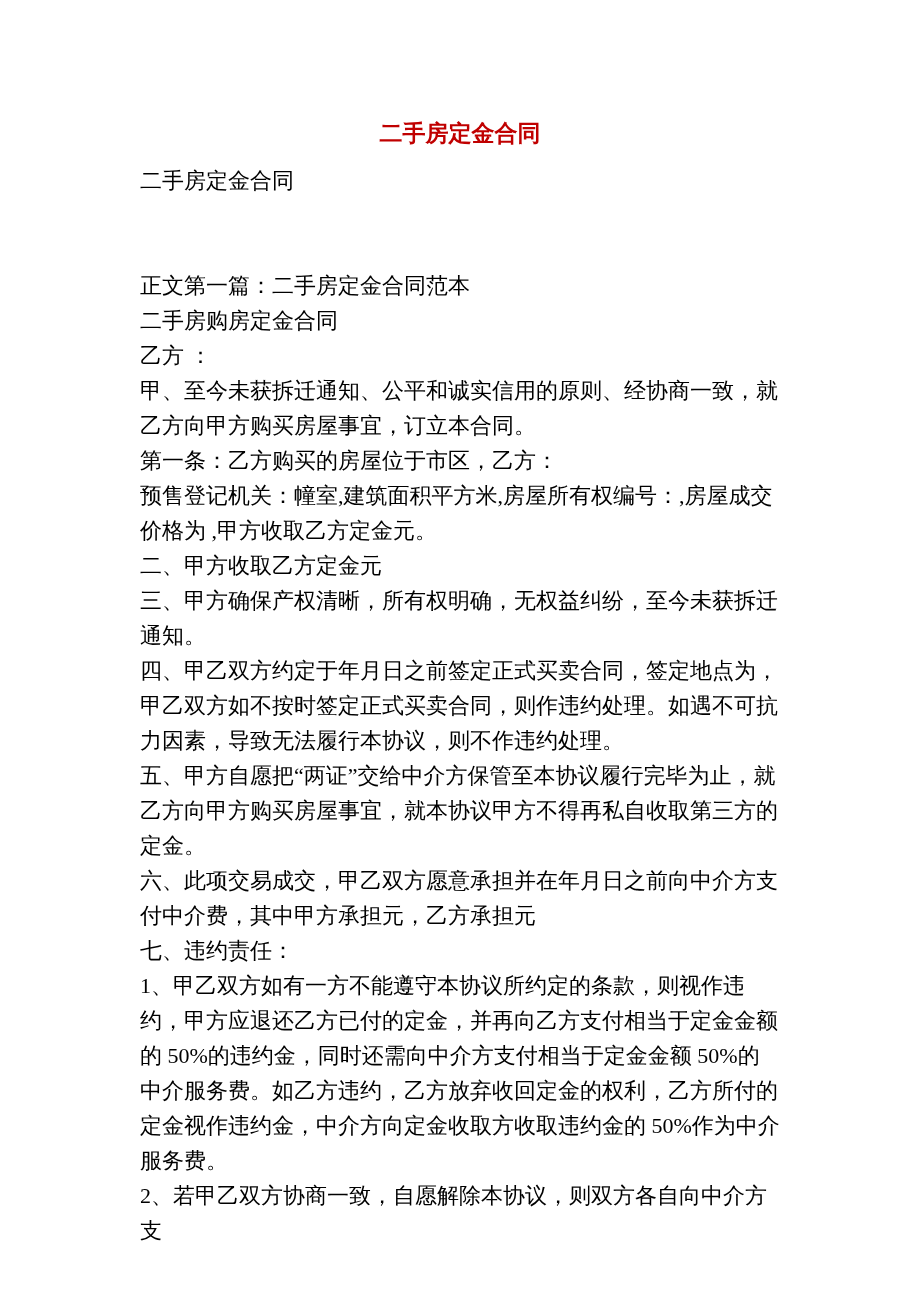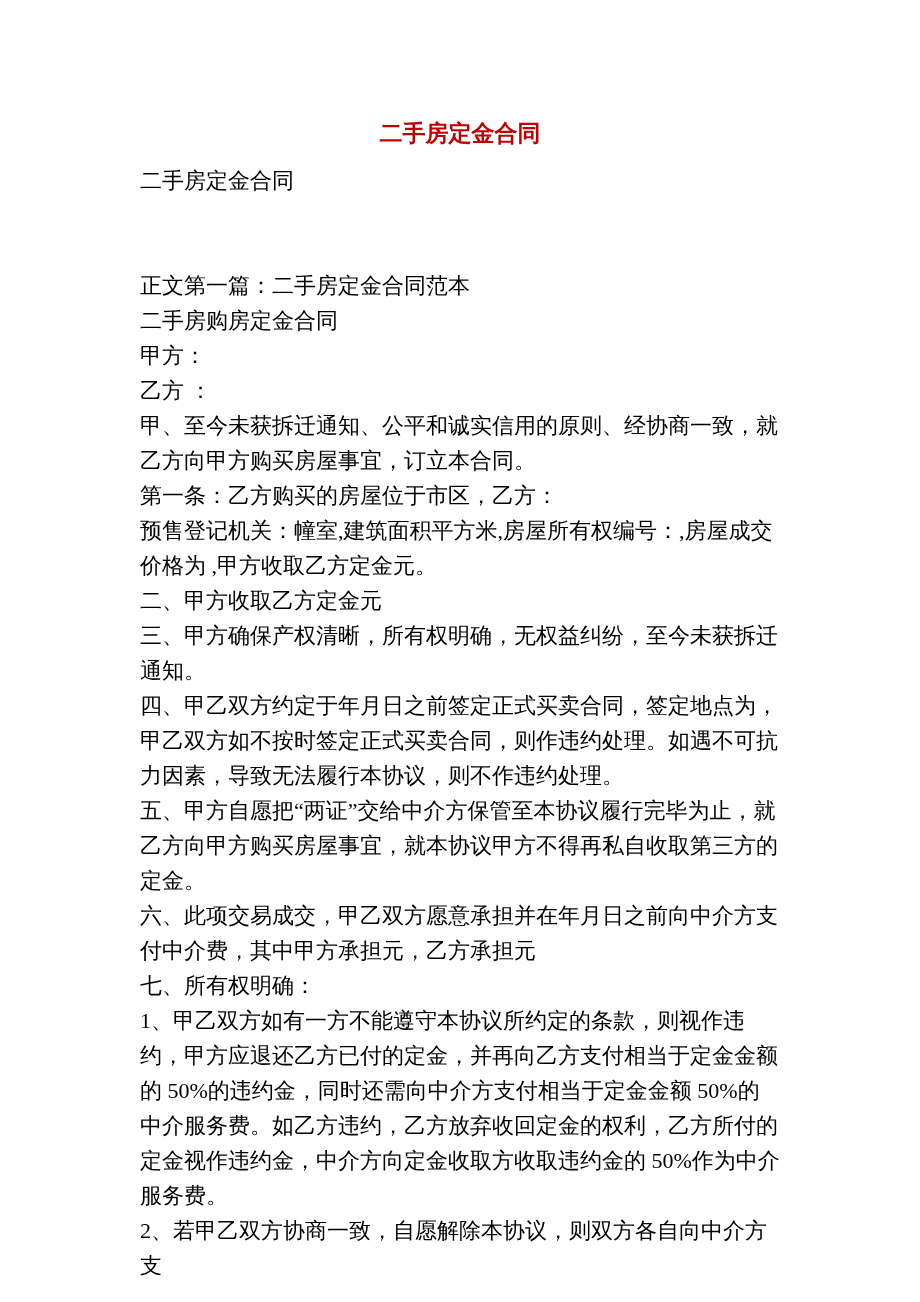--- a/index.html
+++ b/index.html
@@ -43,27 +43,26 @@
 <body>
 
 <div class="page">
   <h1 class="doc-title" style="color: rgb(192, 0, 0);">二手房定金合同</h1>
   <div class="doc-body">
       <p class="para">二手房定金合同</p>
       <p class="para"></p>
       <p class="para"></p>
       <p class="para">正文第一篇：二手房定金合同范本</p>
       <p class="para">二手房购房定金合同</p>
-      <p class="para">甲方：</p>
       <p class="para">乙方 ：</p>
       <p class="para">甲、至今未获拆迁通知、公平和诚实信用的原则、经协商一致，就乙方向甲方购买房屋事宜，订立本合同。</p>
       <p class="para">第一条：乙方购买的房屋位于市区，乙方：</p>
       <p class="para">预售登记机关：幢室,建筑面积平方米,房屋所有权编号：,房屋成交价格为 ,甲方收取乙方定金元。</p>
       <p class="para">二、甲方收取乙方定金元</p>
       <p class="para">三、甲方确保产权清晰，所有权明确，无权益纠纷，至今未获拆迁通知。</p>
       <p class="para">四、甲乙双方约定于年月日之前签定正式买卖合同，签定地点为，甲乙双方如不按时签定正式买卖合同，则作违约处理。如遇不可抗力因素，导致无法履行本协议，则不作违约处理。</p>
       <p class="para">五、甲方自愿把“两证”交给中介方保管至本协议履行完毕为止，就乙方向甲方购买房屋事宜，就本协议甲方不得再私自收取第三方的定金。</p>
       <p class="para">六、此项交易成交，甲乙双方愿意承担并在年月日之前向中介方支付中介费，其中甲方承担元，乙方承担元</p>
-      <p class="para">七、所有权明确：</p>
+      <p class="para">七、违约责任：</p>
       <p class="para">1、甲乙双方如有一方不能遵守本协议所约定的条款，则视作违约，甲方应退还乙方已付的定金，并再向乙方支付相当于定金金额的 50%的违约金，同时还需向中介方支付相当于定金金额 50%的中介服务费。如乙方违约，乙方放弃收回定金的权利，乙方所付的定金视作违约金，中介方向定金收取方收取违约金的 50%作为中介服务费。</p>
       <p class="para">2、若甲乙双方协商一致，自愿解除本协议，则双方各自向中介方支</p>
     </div>
 </div>
 
 </body></html>

